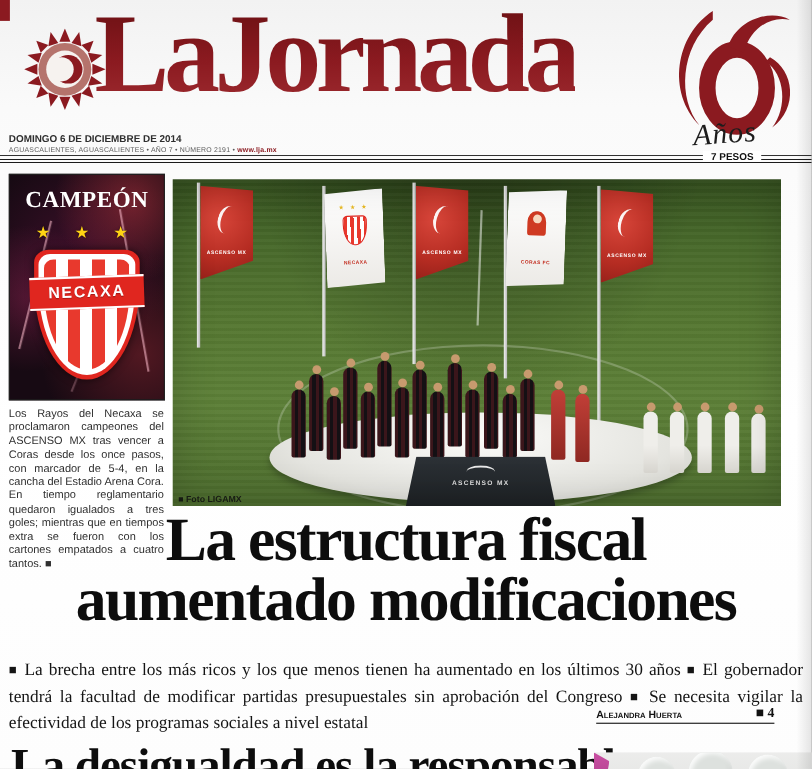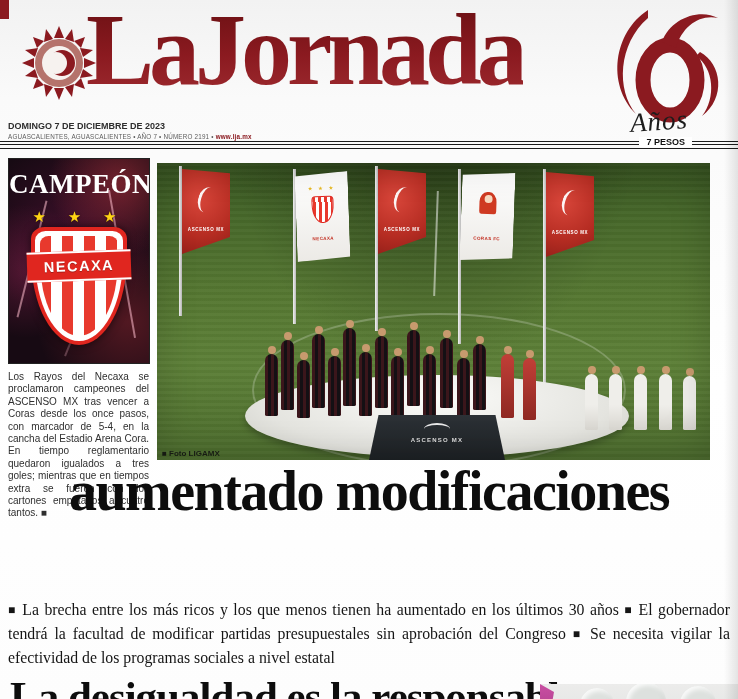--- a/index.html
+++ b/index.html
@@ -45,21 +45,21 @@
       radial-gradient(circle at 80% 12%, rgba(214,60,70,.45), transparent 34%),
       radial-gradient(circle at 12% 55%, rgba(160,40,90,.38), transparent 40%),
       radial-gradient(circle at 85% 80%, rgba(190,50,60,.35), transparent 45%),
       radial-gradient(circle at 45% 35%, rgba(90,20,60,.55), transparent 60%),
       #170a13;}
   .bolt{position:absolute;width:2px;background:rgba(255,190,205,.55);filter:blur(.4px);}
   .bolt.b1{left:22px;top:40px;height:120px;transform:rotate(14deg);}
   .bolt.b2{left:112px;top:30px;height:150px;transform:rotate(-10deg);}
   .bolt.b3{left:70px;top:120px;height:80px;transform:rotate(22deg);opacity:.5;}
   .champ-title{position:relative;text-align:center;margin-top:10px;color:#fff;font-weight:bold;
-    font-size:27px;letter-spacing:.5px;font-family:"Liberation Serif",serif;}
+    font-size:21px;letter-spacing:.5px;font-family:"Liberation Serif",serif;}
   .stars{position:relative;text-align:center;margin-top:8px;color:#ffd414;font-size:15px;
     letter-spacing:9px;text-shadow:0 0 2px rgba(0,0,0,.6);}
   .crest{position:absolute;left:50%;top:68px;transform:translateX(-50%);width:96px;height:118px;
     background:#e0261f;border-radius:14px 14px 52% 52%/12px 12px 78% 78%;padding:0;
     box-shadow:0 0 8px rgba(0,0,0,.6);}
   .crest .inner{position:absolute;inset:4px;background:#fff;
     border-radius:11px 11px 52% 52%/10px 10px 78% 78%;overflow:hidden;}
   .crest .stripes{position:absolute;inset:5px;
     background:repeating-linear-gradient(90deg,#e8392d 0 11px,#ffffff 11px 22px);
     border-radius:9px 9px 52% 52%/8px 8px 78% 78%;}
@@ -208,21 +208,21 @@
     <div class="six-block">
       <svg width="140" height="140" viewBox="0 0 140 140">
         <path d="M52,8 C18,30 10,82 40,112 C20,88 22,42 52,16 Z" fill="#8b1a20"></path>
         <ellipse cx="74" cy="78" rx="27" ry="35" fill="none" stroke="#8b1a20" stroke-width="15"></ellipse>
         <path d="M66,40 C74,16 104,6 122,16 C104,12 86,24 80,46 Z" fill="#8b1a20"></path>
         <path d="M104,50 C126,62 130,96 106,114 C120,96 118,66 100,54 Z" fill="#8b1a20"></path>
       </svg>
       <div class="anos">Años</div>
     </div>
 
-    <div class="issue-date">DOMINGO 7 DE DICIEMBRE DE 2023</div>
+    <div class="issue-date">DOMINGO 6 DE DICIEMBRE DE 2014</div>
     <div class="issue-edition"><span>AGUASCALIENTES, AGUASCALIENTES • AÑO 7 • NÚMERO 2191 • </span><b>www.lja.mx</b></div>
 
     <div class="price-rule"></div>
     <div class="price-label">7 PESOS</div>
   </div>
 
   <div class="champ-col">
     <div class="champ-box">
       <div class="bolt b1"></div>
       <div class="bolt b2"></div>
@@ -309,25 +309,30 @@
     </div>
     <div class="stage-banner">
       <div class="arc"></div>
       <span>ASCENSO MX</span>
     </div>
 
     <div class="photo-credit">■ Foto LIGAMX</div>
   </div>
 
   <div class="headline">
+    <div>La estructura fiscal</div>
     <div>aumentado modificaciones</div>
   </div>
 
   <div class="deck"><span class="sq">■</span><span> La brecha entre los más ricos y los que menos tienen ha aumentado en los últimos 30 años </span><span class="sq">■</span><span> El gobernador tendrá la facultad de modificar partidas presupuestales sin aprobación del Congreso </span><span class="sq">■</span><span> Se necesita vigilar la efectividad de los programas sociales a nivel estatal</span></div>
 
+  <div class="byline">
+    <span class="name">Alejandra Huerta</span>
+    <span class="pref">■ 4</span>
+  </div>
 
   <div class="next-headline">La desigualdad es la responsable</div>
   <div class="next-photo">
     <div class="pink"></div>
     <div class="balloon b1"></div>
     <div class="balloon b2"></div>
     <div class="balloon b3"></div>
   </div>
 
 </div>

